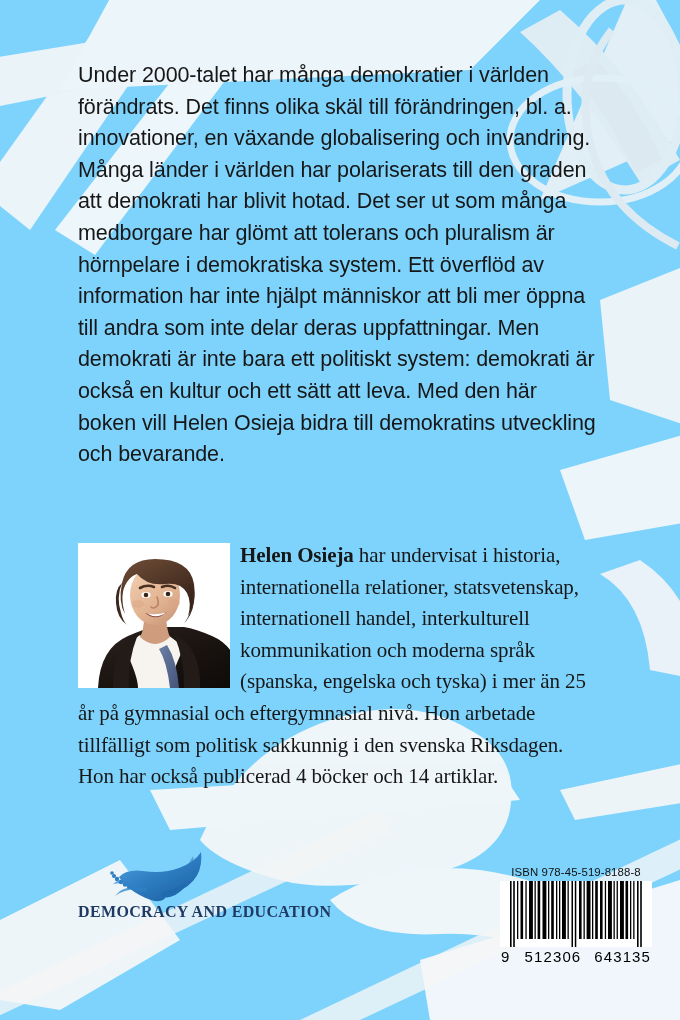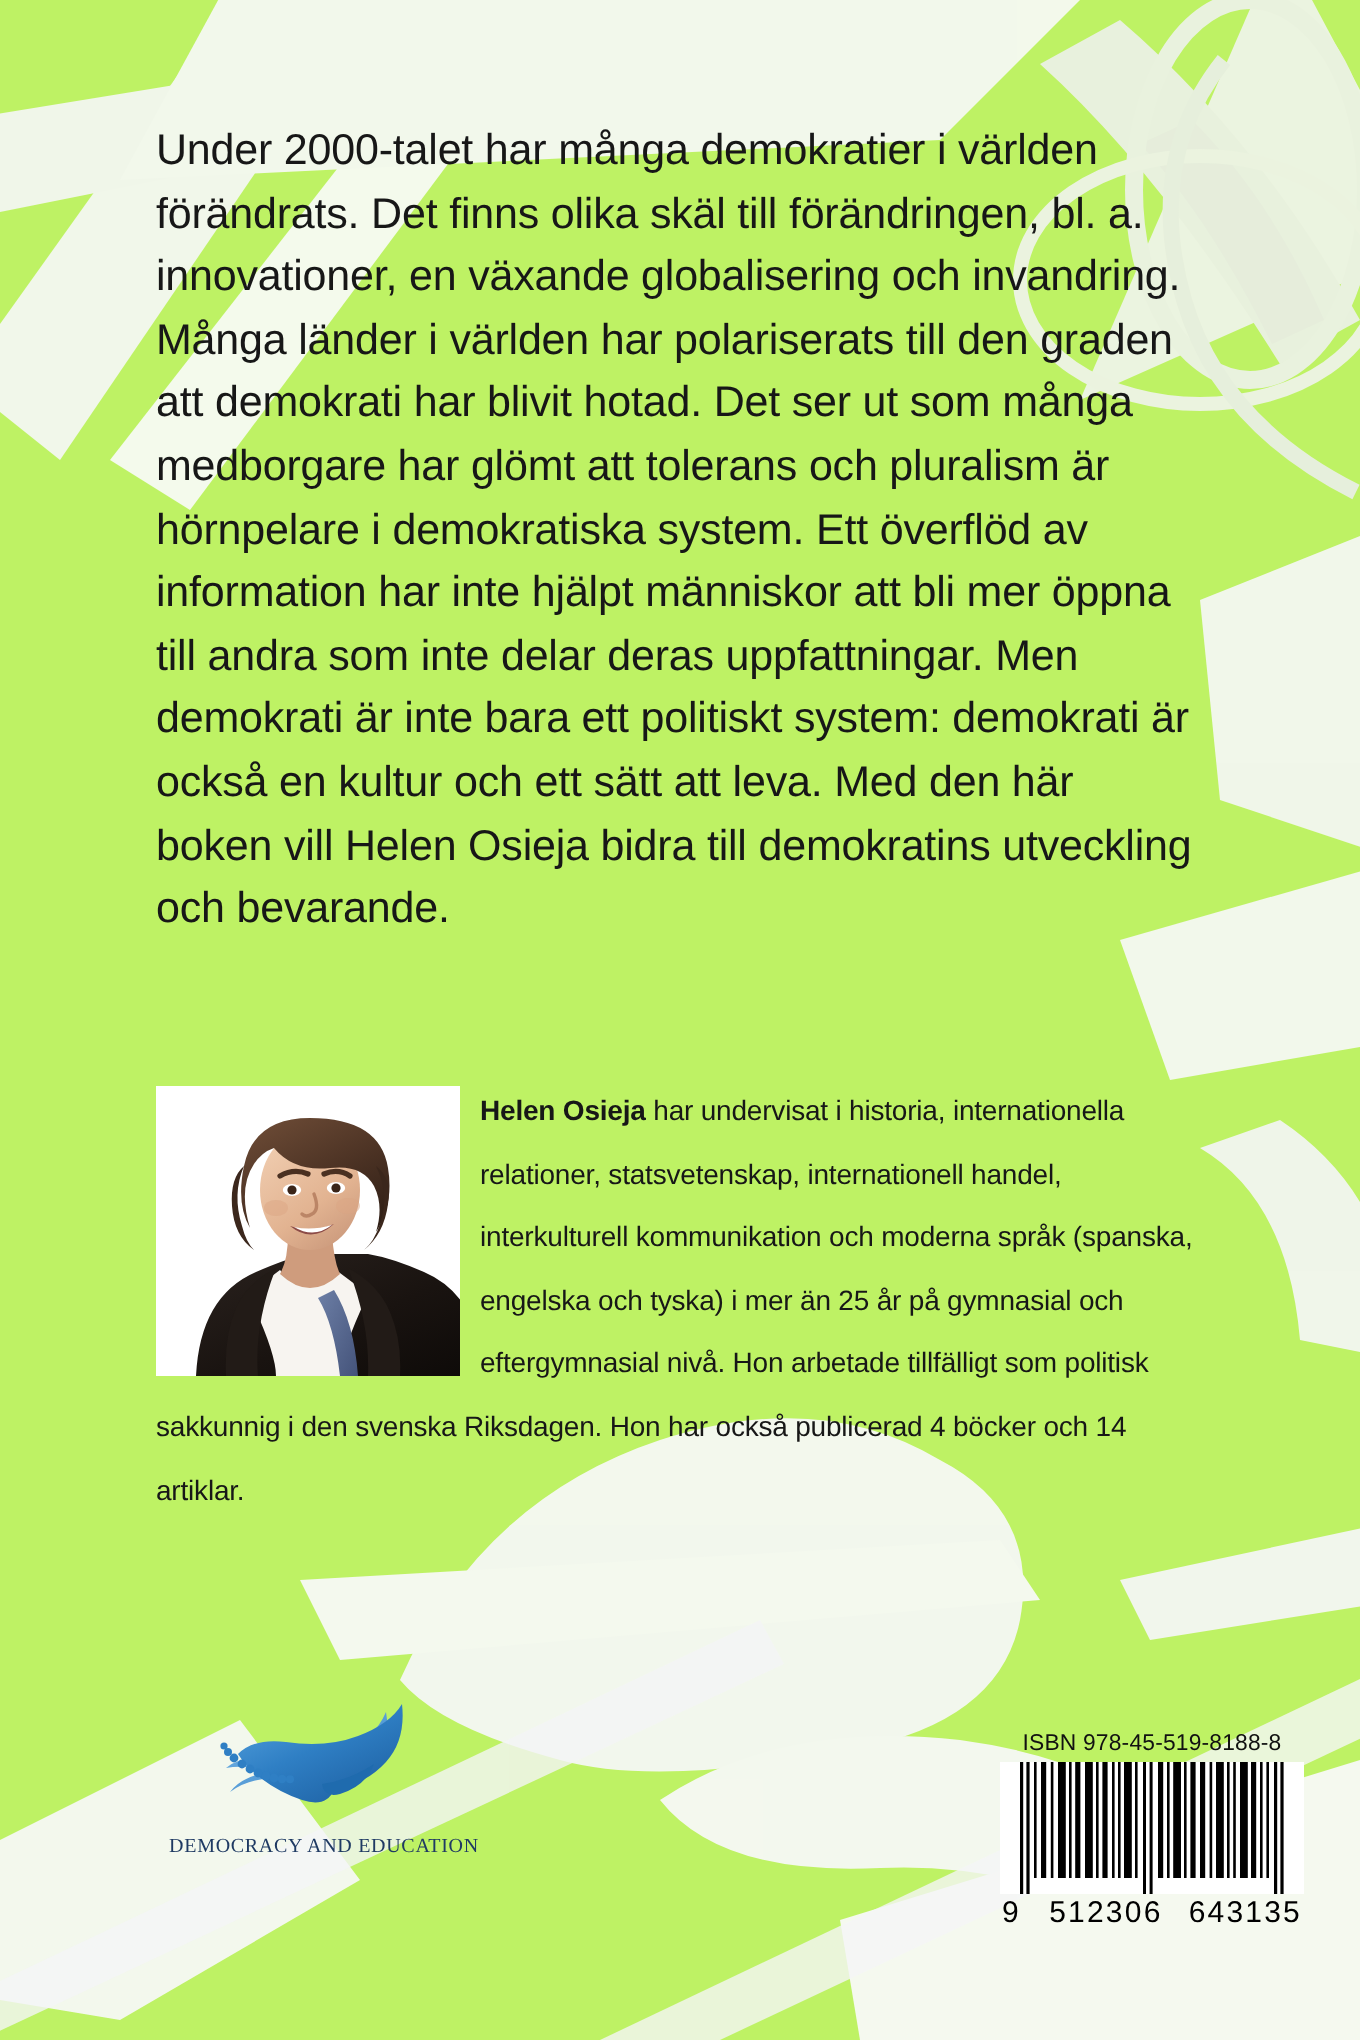--- a/index.html
+++ b/index.html
@@ -13,21 +13,21 @@
     font-family:"Liberation Sans", sans-serif;
     color:#1a1a1a;
     position:relative;
     overflow:hidden;
   }
 
   
   #cover {
     position:absolute; inset:0;
     width:680px; height:1020px;
-    background:#bef264;
+    background:#7dd3fc;
     overflow:hidden;
   }
   .bg-layer {
     position:absolute; inset:0;
     width:680px; height:1020px;
     pointer-events:none;
   }
 
   
   .blurb {
@@ -40,25 +40,26 @@
     color:#171717;
     z-index:5;
   }
   .blurb p { margin:0; }
 
   
   .bio {
     position:absolute;
     left:78px; top:540px;
     width:520px;
-    font-size:14px;
+    font-size:21px;
     line-height:31.6px;
     letter-spacing:-0.1px;
     color:#171717;
     z-index:5;
+    font-family:Liberation Serif, serif;
   }
   .bio-photo {
     float:left;
     width:152px; height:145px;
     margin:3px 10px 2px 0;
     position:relative;
     overflow:hidden;
   }
   .bio-name { font-weight:bold; }
   .bio p { margin:0; }
@@ -66,24 +67,24 @@
   
   .logo-block {
     position:absolute;
     left:78px; top:852px;
     width:168px;
     z-index:6;
     text-align:center;
   }
   .logo-mark { width:130px; height:50px; margin:0 auto; display:block; }
   .logo-text {
-    margin-top:16px;
+    margin-top:1px;
     font-family:"Liberation Serif", serif;
-    font-weight:normal;
-    font-size:10px;
+    font-weight:bold;
+    font-size:16px;
     letter-spacing:0.35px;
     color:#1f3a63;
     white-space:nowrap;
   }
 
   
   .isbn-block {
     position:absolute;
     left:500px; top:866px;
     width:152px;

